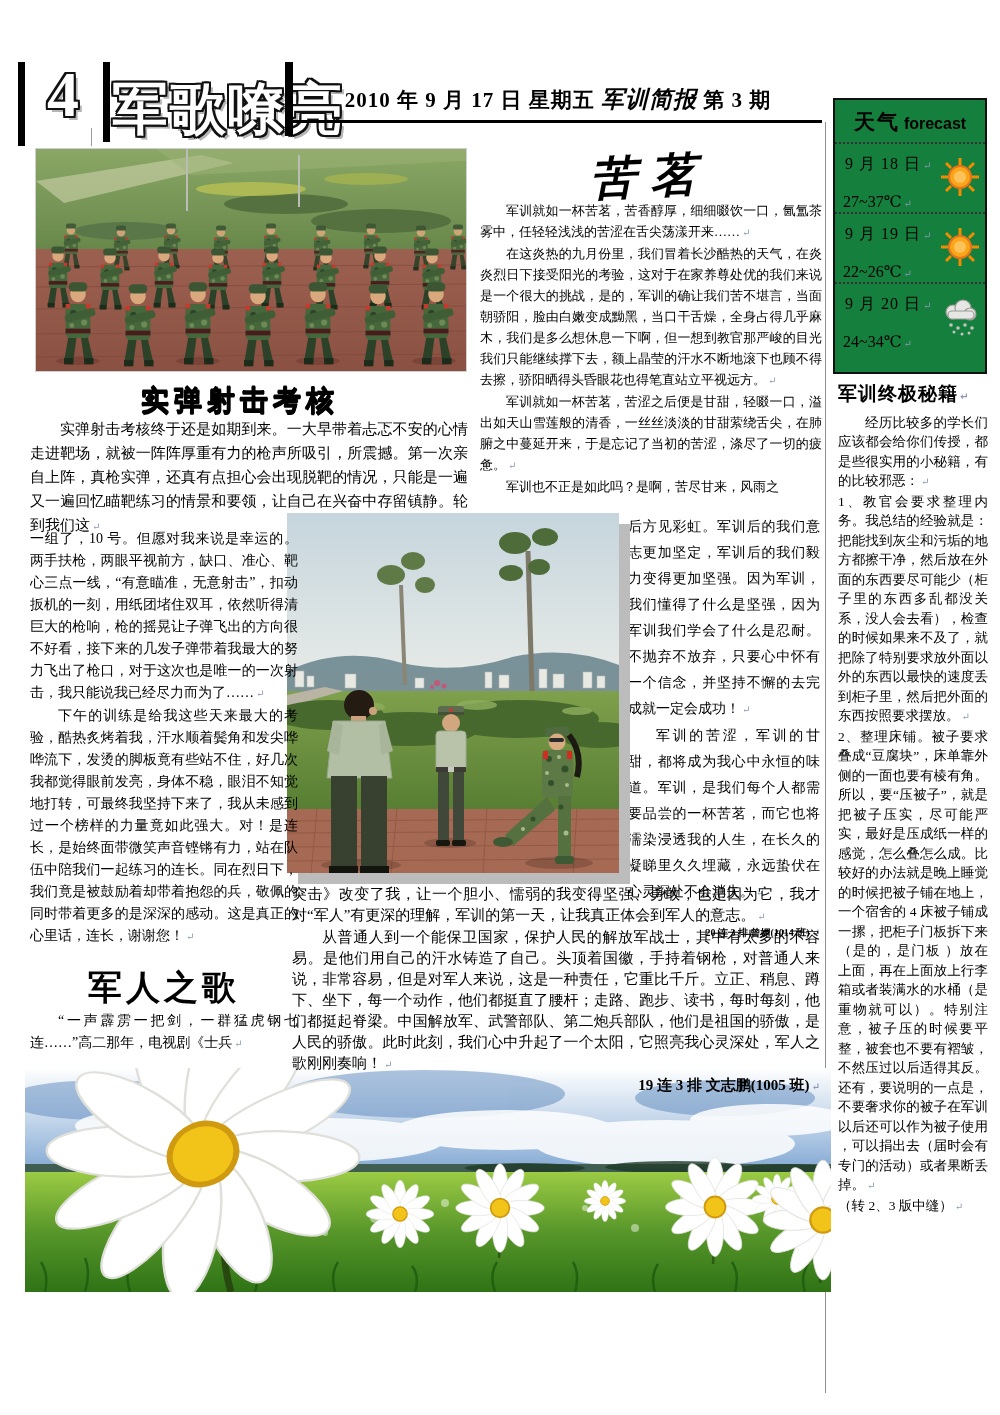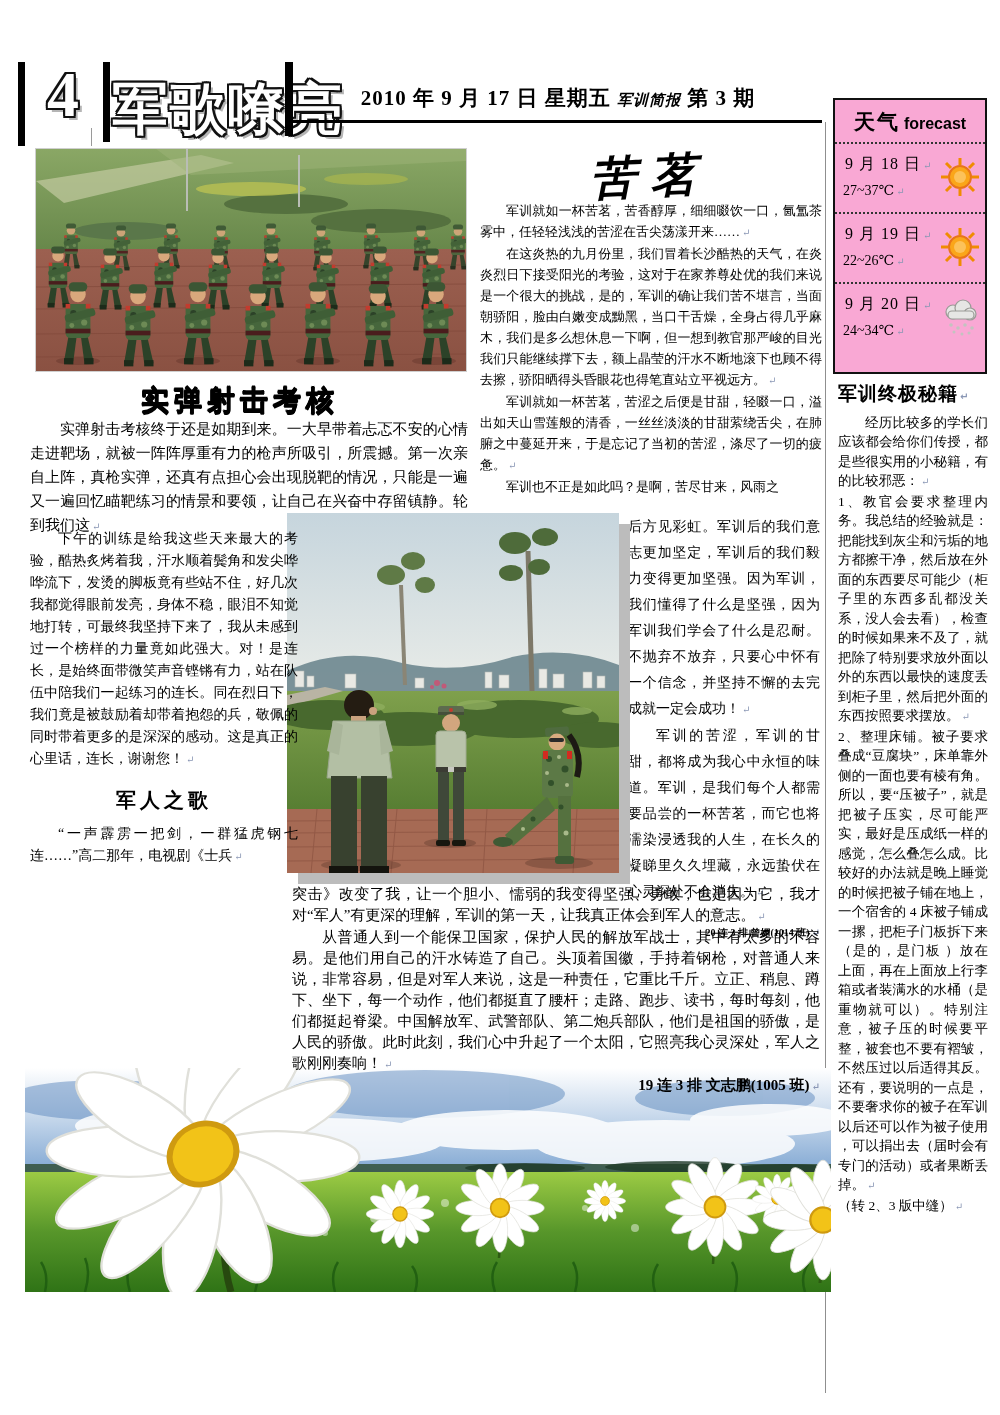--- a/index.html
+++ b/index.html
@@ -9,38 +9,38 @@
   .vbar{background:#000;}
   .hollow{color:#fff;
     text-shadow:-2px -2px 0 #111,2px -2px 0 #111,-2px 2px 0 #111,2px 2px 0 #111,
                 -2px 0 0 #111,2px 0 0 #111,0 -2px 0 #111,0 2px 0 #111,4px 4px 0 #b5b5b5;}
   .jt{text-align:justify;text-justify:inter-ideograph;}
   p{margin:0;text-indent:2em;}
   p.noind{text-indent:0;}
   .sig{text-align:right;font-weight:bold;text-indent:0;}
   .pend::after{content:"\21B5";color:#8a97b5;font-size:10px;margin-left:2px;}
   .dateline{font-weight:bold;font-size:21px;letter-spacing:1px;text-align:center;white-space:nowrap;}
-  .dateline .brush{font-weight:900;font-style:italic;font-size:15px;text-align:right;}
+  .dateline .brush{font-weight:900;font-style:italic;font-size:23px;text-align:right;}
   .art-title-heavy{font-family:"Liberation Sans","DejaVu Sans",sans-serif;font-weight:900;
        font-size:28px;letter-spacing:5px;text-align:center;
        text-shadow:0.6px 0 #000,-0.6px 0 #000,0 0.6px #000,0 -0.6px #000;}
   .script-title{font-weight:bold;font-style:italic;font-size:46px;letter-spacing:14px;
        text-align:center;transform:rotate(-3deg);}
   .song-title{font-family:"Liberation Sans","DejaVu Sans",sans-serif;font-weight:900;
-       font-size:20px;letter-spacing:4px;text-align:center;margin:18px 0 12px 0;text-indent:0;}
+       font-size:34px;letter-spacing:4px;text-align:center;margin:28px 0 12px 0;text-indent:0;}
   .secrets-title{font-family:"Liberation Sans","DejaVu Sans",sans-serif;font-weight:900;
        font-size:19px;letter-spacing:1px;text-align:left;margin-bottom:6px;text-indent:0;}
-  .weather-box{border:2px solid #111;background:#f9a8d4;}
+  .weather-box{border:2px solid #111;background:#15803d;}
   .weather-title{text-align:center;padding:8px 0 6px 0;border-bottom:2px dotted #333;}
   .weather-title .cn{font-weight:900;font-size:21px;letter-spacing:2px;}
   .weather-title .en{font-family:"Liberation Sans","DejaVu Sans",sans-serif;font-weight:bold;font-size:16px;}
   .wday{position:relative;height:68px;border-bottom:2px dotted #333;}
   .wday:last-child{border-bottom:none;}
   .wdate{position:absolute;left:10px;top:10px;font-size:16px;letter-spacing:1px;}
-  .wtemp{position:absolute;left:8px;top:38px;font-size:14px;}
+  .wtemp{position:absolute;left:8px;top:48px;font-size:16px;}
   .wicon{position:absolute;right:4px;top:12px;width:42px;height:42px;}
   .photo-border{border:1px solid #cfcfcf;}
   .drill-shadow{box-shadow:11px 11px 0 0 #bcbcbc;}
   svg{display:block;}
 </style>
 </head>
 <body>
 
 <div class="abs vbar" style="left:18px;top:62px;width:7px;height:84px;"></div>
 <div class="abs hollow" style="left:24px;top:58px;width:78px;font-size:64px;font-weight:bold;text-align:center;">4</div>
@@ -209,20 +209,21 @@
     <use href="#sld" transform="translate(400,158) scale(1.55)"></use>
   </g>
 </svg>
 </div>
 
 <div class="abs art-title-heavy" style="left:60px;top:382px;width:360px;">实弹射击考核</div>
 <div class="abs jt" style="left:30px;top:417px;width:438px;font-size:15px;line-height:24px;">
   <p class="pend">实弹射击考核终于还是如期到来。一大早带着忐忑不安的心情走进靶场，就被一阵阵厚重有力的枪声所吸引，所震撼。第一次亲自上阵，真枪实弹，还真有点担心会出现脱靶的情况，只能是一遍又一遍回忆瞄靶练习的情景和要领，让自己在兴奋中存留镇静。轮到我们这</p>
 </div>
 <div class="abs jt" style="left:30px;top:528px;width:268px;font-size:14px;line-height:22px;z-index:3;">
+  <p class="noind pend">一组了，10 号。但愿对我来说是幸运的。两手扶枪，两眼平视前方，缺口、准心、靶心三点一线，“有意瞄准，无意射击”，扣动扳机的一刻，用纸团堵住双耳，依然听得清巨大的枪响，枪的摇晃让子弹飞出的方向很不好看，接下来的几发子弹带着我最大的努力飞出了枪口，对于这次也是唯一的一次射击，我只能说我已经尽力而为了……</p>
   <p class="pend">下午的训练是给我这些天来最大的考验，酷热炙烤着我，汗水顺着鬓角和发尖哗哗流下，发烫的脚板竟有些站不住，好几次我都觉得眼前发亮，身体不稳，眼泪不知觉地打转，可最终我坚持下来了，我从未感到过一个榜样的力量竟如此强大。对！是连长，是始终面带微笑声音铿锵有力，站在队伍中陪我们一起练习的连长。同在烈日下，我们竟是被鼓励着却带着抱怨的兵，敬佩的同时带着更多的是深深的感动。这是真正的心里话，连长，谢谢您！</p>
   <p class="song-title">军人之歌</p>
   <p class="pend">“一声霹雳一把剑，一群猛虎钢七连……”高二那年，电视剧《士兵</p>
 </div>
 
 <div class="abs script-title" style="left:500px;top:146px;width:300px;">苦茗</div>
 <div class="abs jt" style="left:480px;top:200px;width:342px;font-size:13px;line-height:21px;">
   <p class="pend">军训就如一杯苦茗，苦香醇厚，细细啜饮一口，氤氲茶雾中，任轻轻浅浅的苦涩在舌尖荡漾开来……</p>
   <p class="pend">在这炎热的九月份里，我们冒着长沙酷热的天气，在炎炎烈日下接受阳光的考验，这对于在家养尊处优的我们来说是一个很大的挑战，是的，军训的确让我们苦不堪言，当面朝骄阳，脸由白嫩变成黝黑，当口干舌燥，全身占得几乎麻木，我们是多么想休息一下啊，但一想到教官那严峻的目光我们只能继续撑下去，额上晶莹的汗水不断地滚下也顾不得去擦，骄阳晒得头昏眼花也得笔直站立平视远方。</p>
   <p class="pend">军训就如一杯苦茗，苦涩之后便是甘甜，轻啜一口，溢出如天山雪莲般的清香，一丝丝淡淡的甘甜萦绕舌尖，在肺腑之中蔓延开来，于是忘记了当初的苦涩，涤尽了一切的疲惫。</p>

